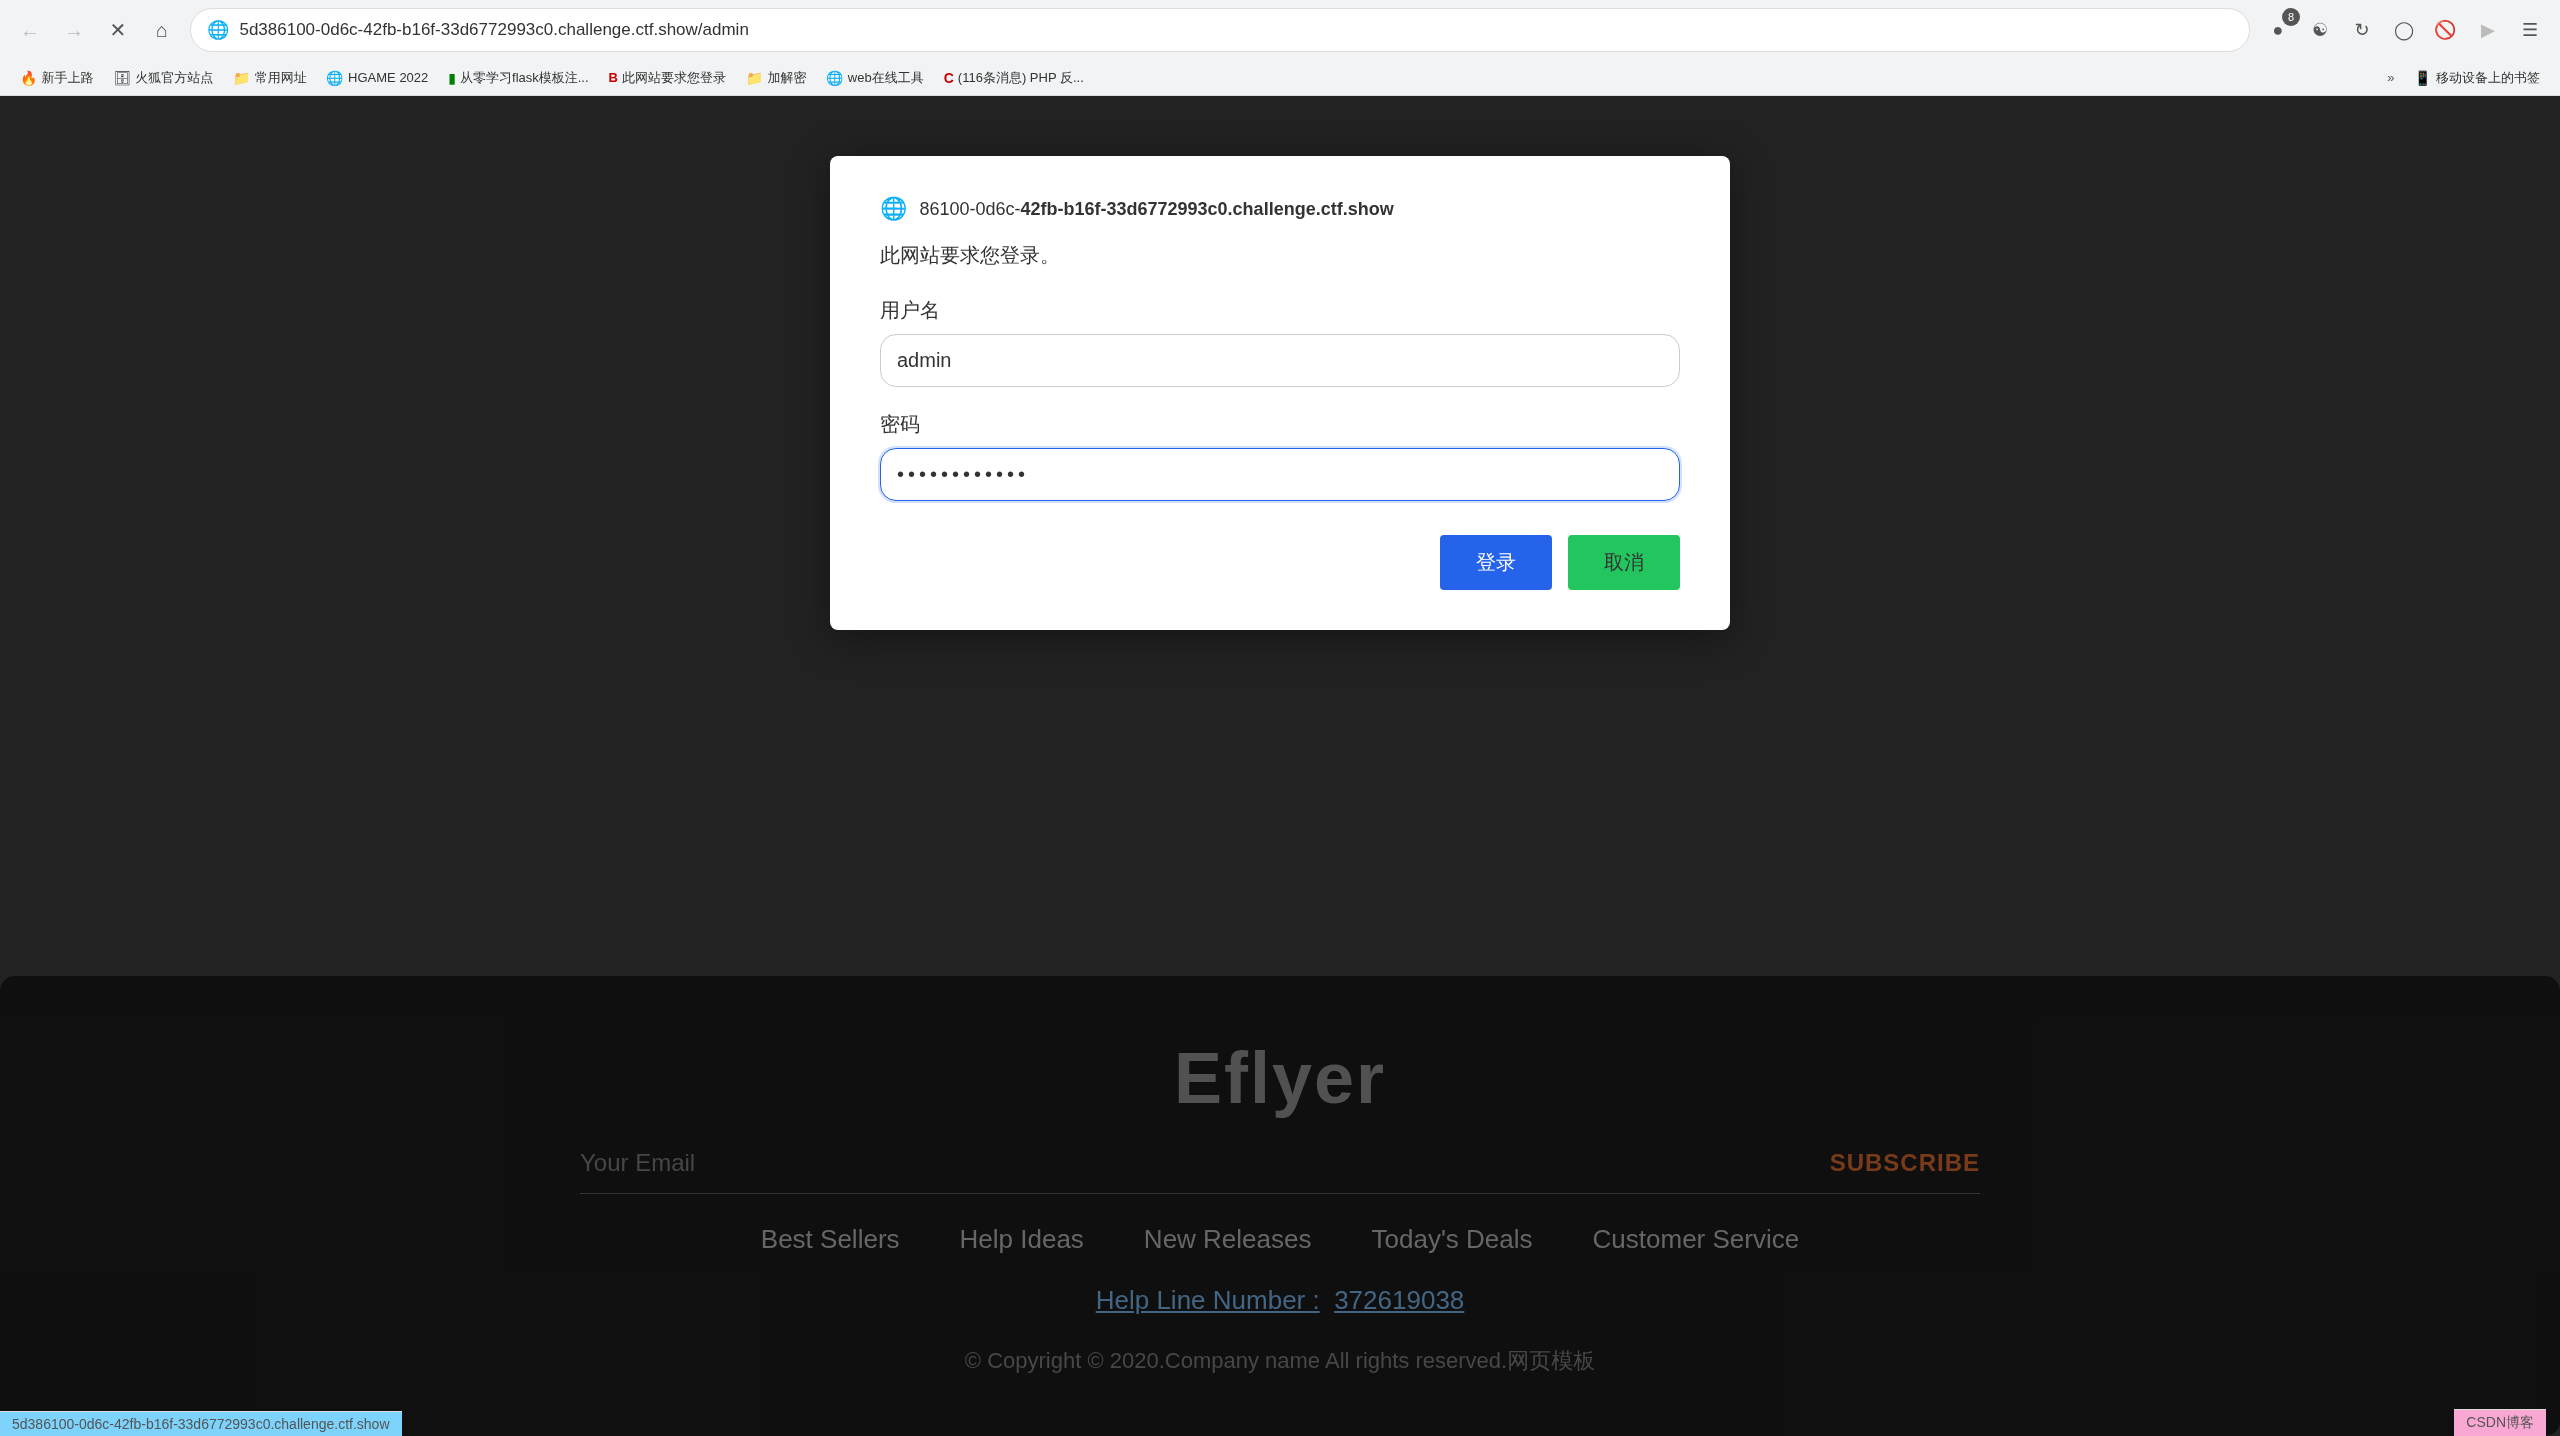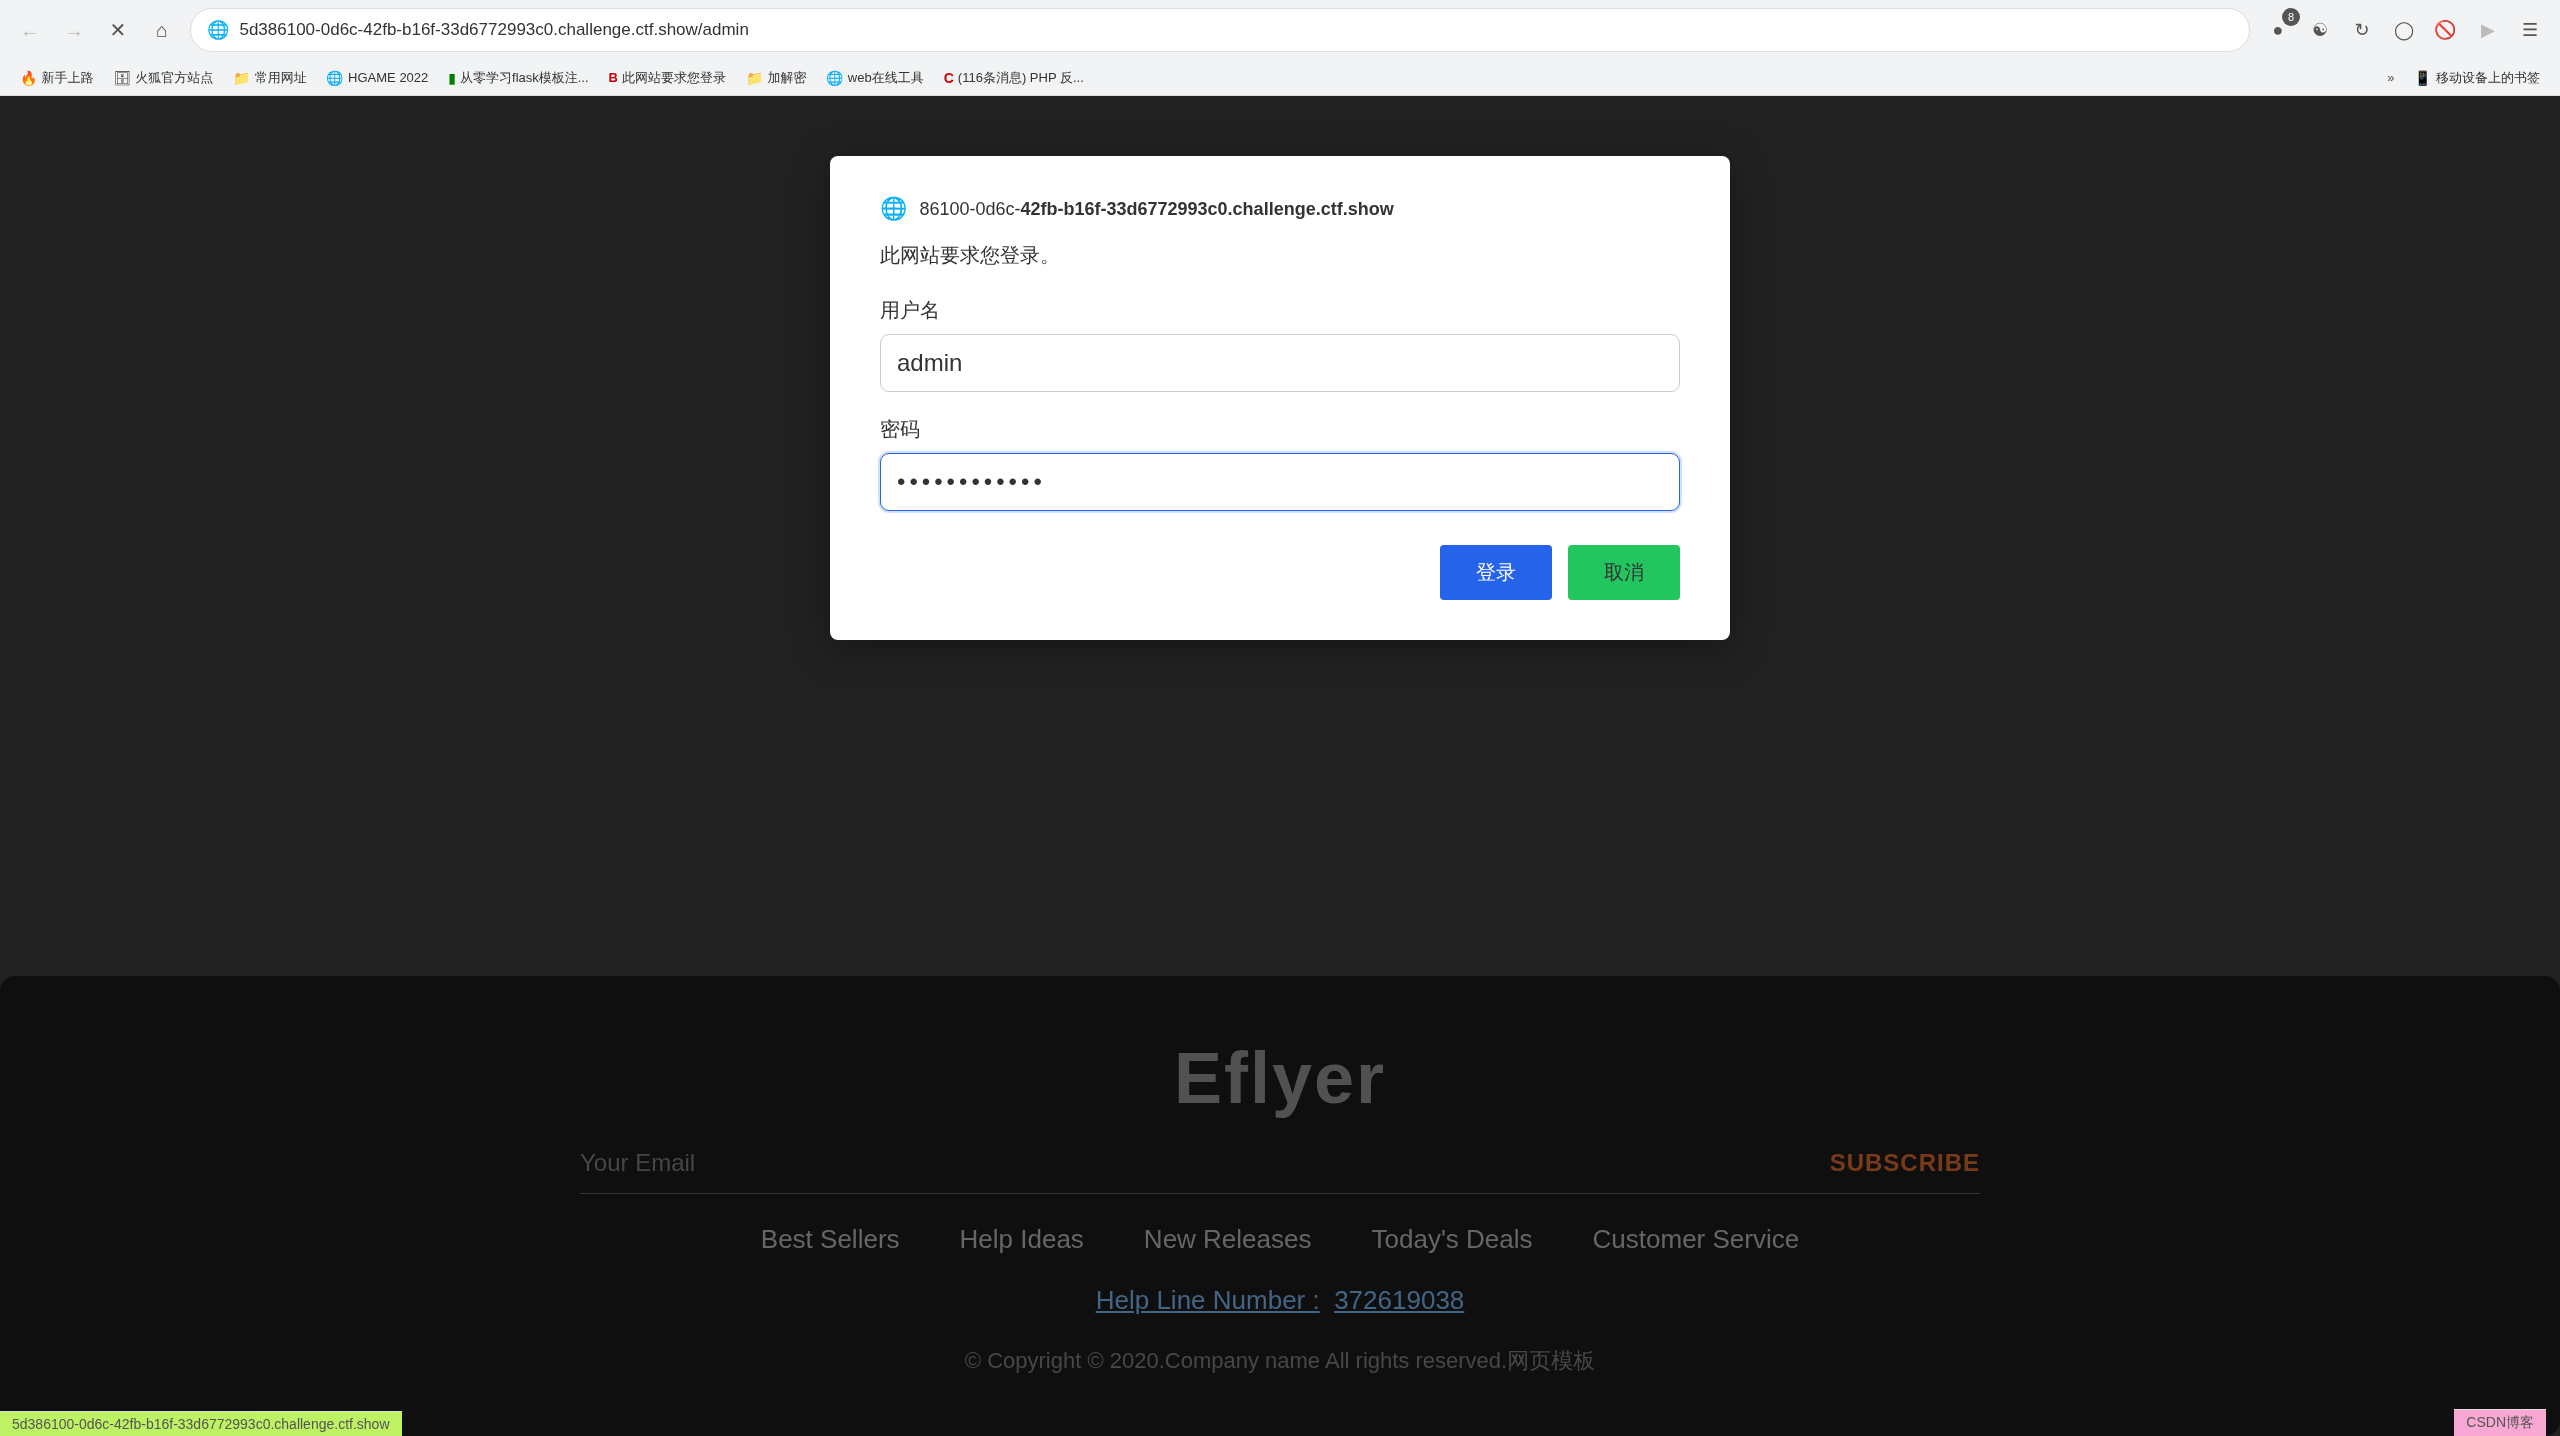--- a/index.html
+++ b/index.html
@@ -219,22 +219,22 @@
     }
     .dialog-field-label {
       font-size: 20px;
       color: #333;
       margin-bottom: 10px;
     }
     .dialog-input {
       width: 100%;
       padding: 14px 16px;
       border: 1px solid #ccc;
-      border-radius: 9px;
-      font-size: 24px;
+      border-radius: 16px;
+      font-size: 20px;
       color: #333;
       outline: none;
       margin-bottom: 24px;
     }
     .dialog-input.password-field {
       border-color: #2563eb;
       box-shadow: 0 0 0 2px rgba(37,99,235,0.2);
       letter-spacing: 4px;
     }
     .dialog-buttons {
@@ -260,21 +260,21 @@
       padding: 14px 36px;
       font-size: 20px;
       cursor: pointer;
     }
 
     
     .status-bar {
       position: fixed;
       bottom: 0;
       left: 0;
-      background: #bef264;
+      background: #7dd3fc;
       border-top: 1px solid #ddd;
       padding: 4px 12px;
       font-size: 14px;
       color: #555;
       z-index: 200;
     }
     .csdnblog {
       position: fixed;
       bottom: 0;
       right: 14px;

